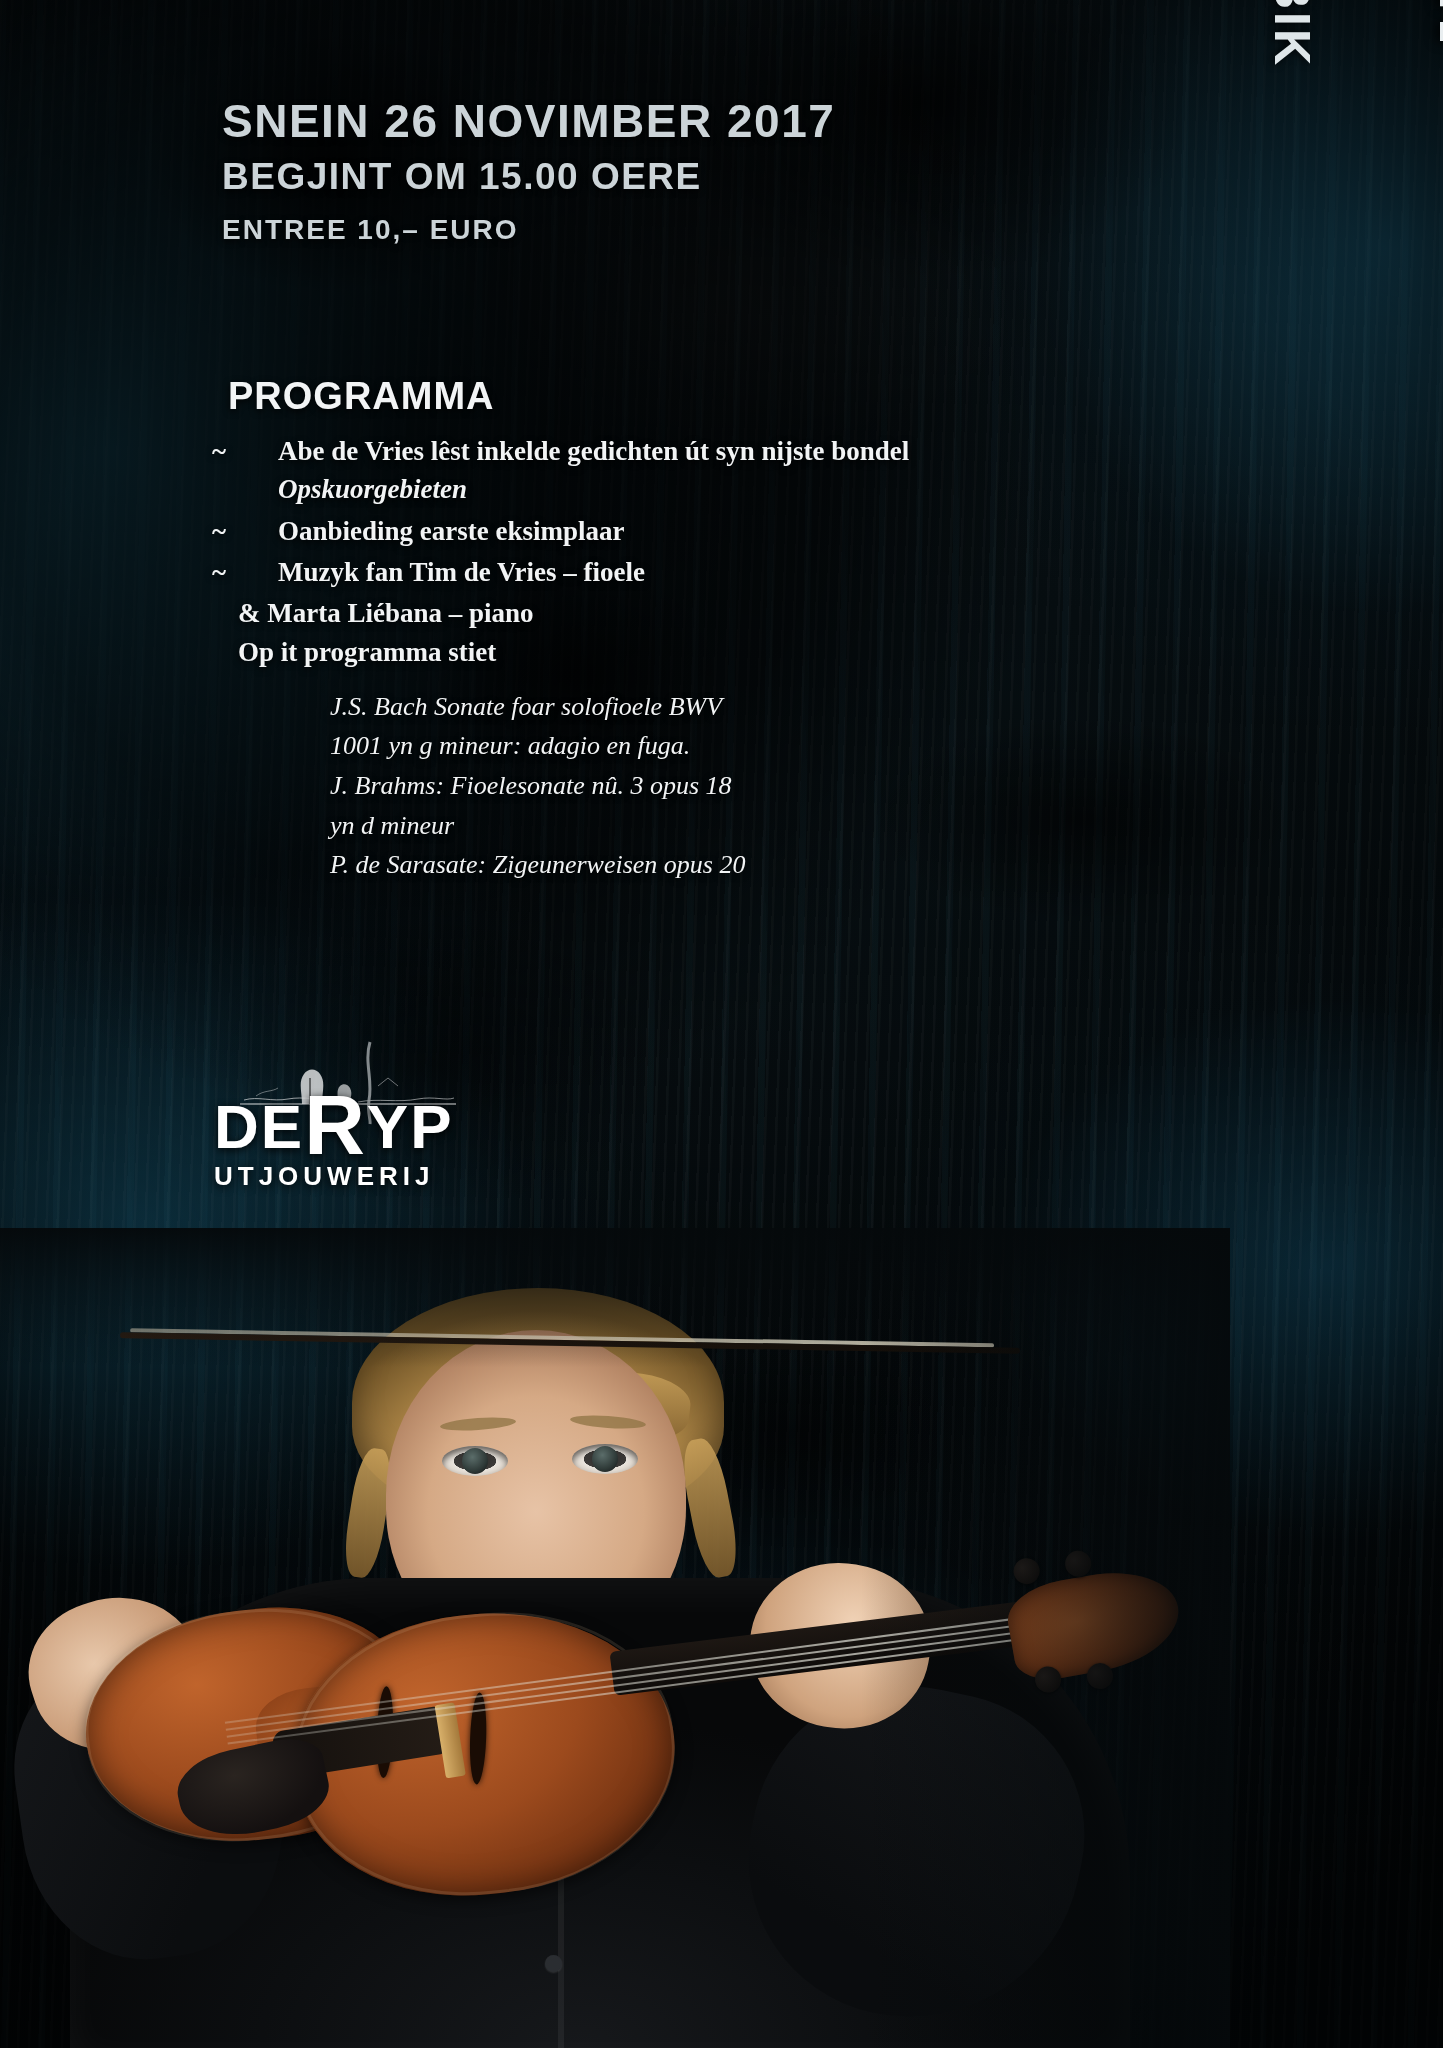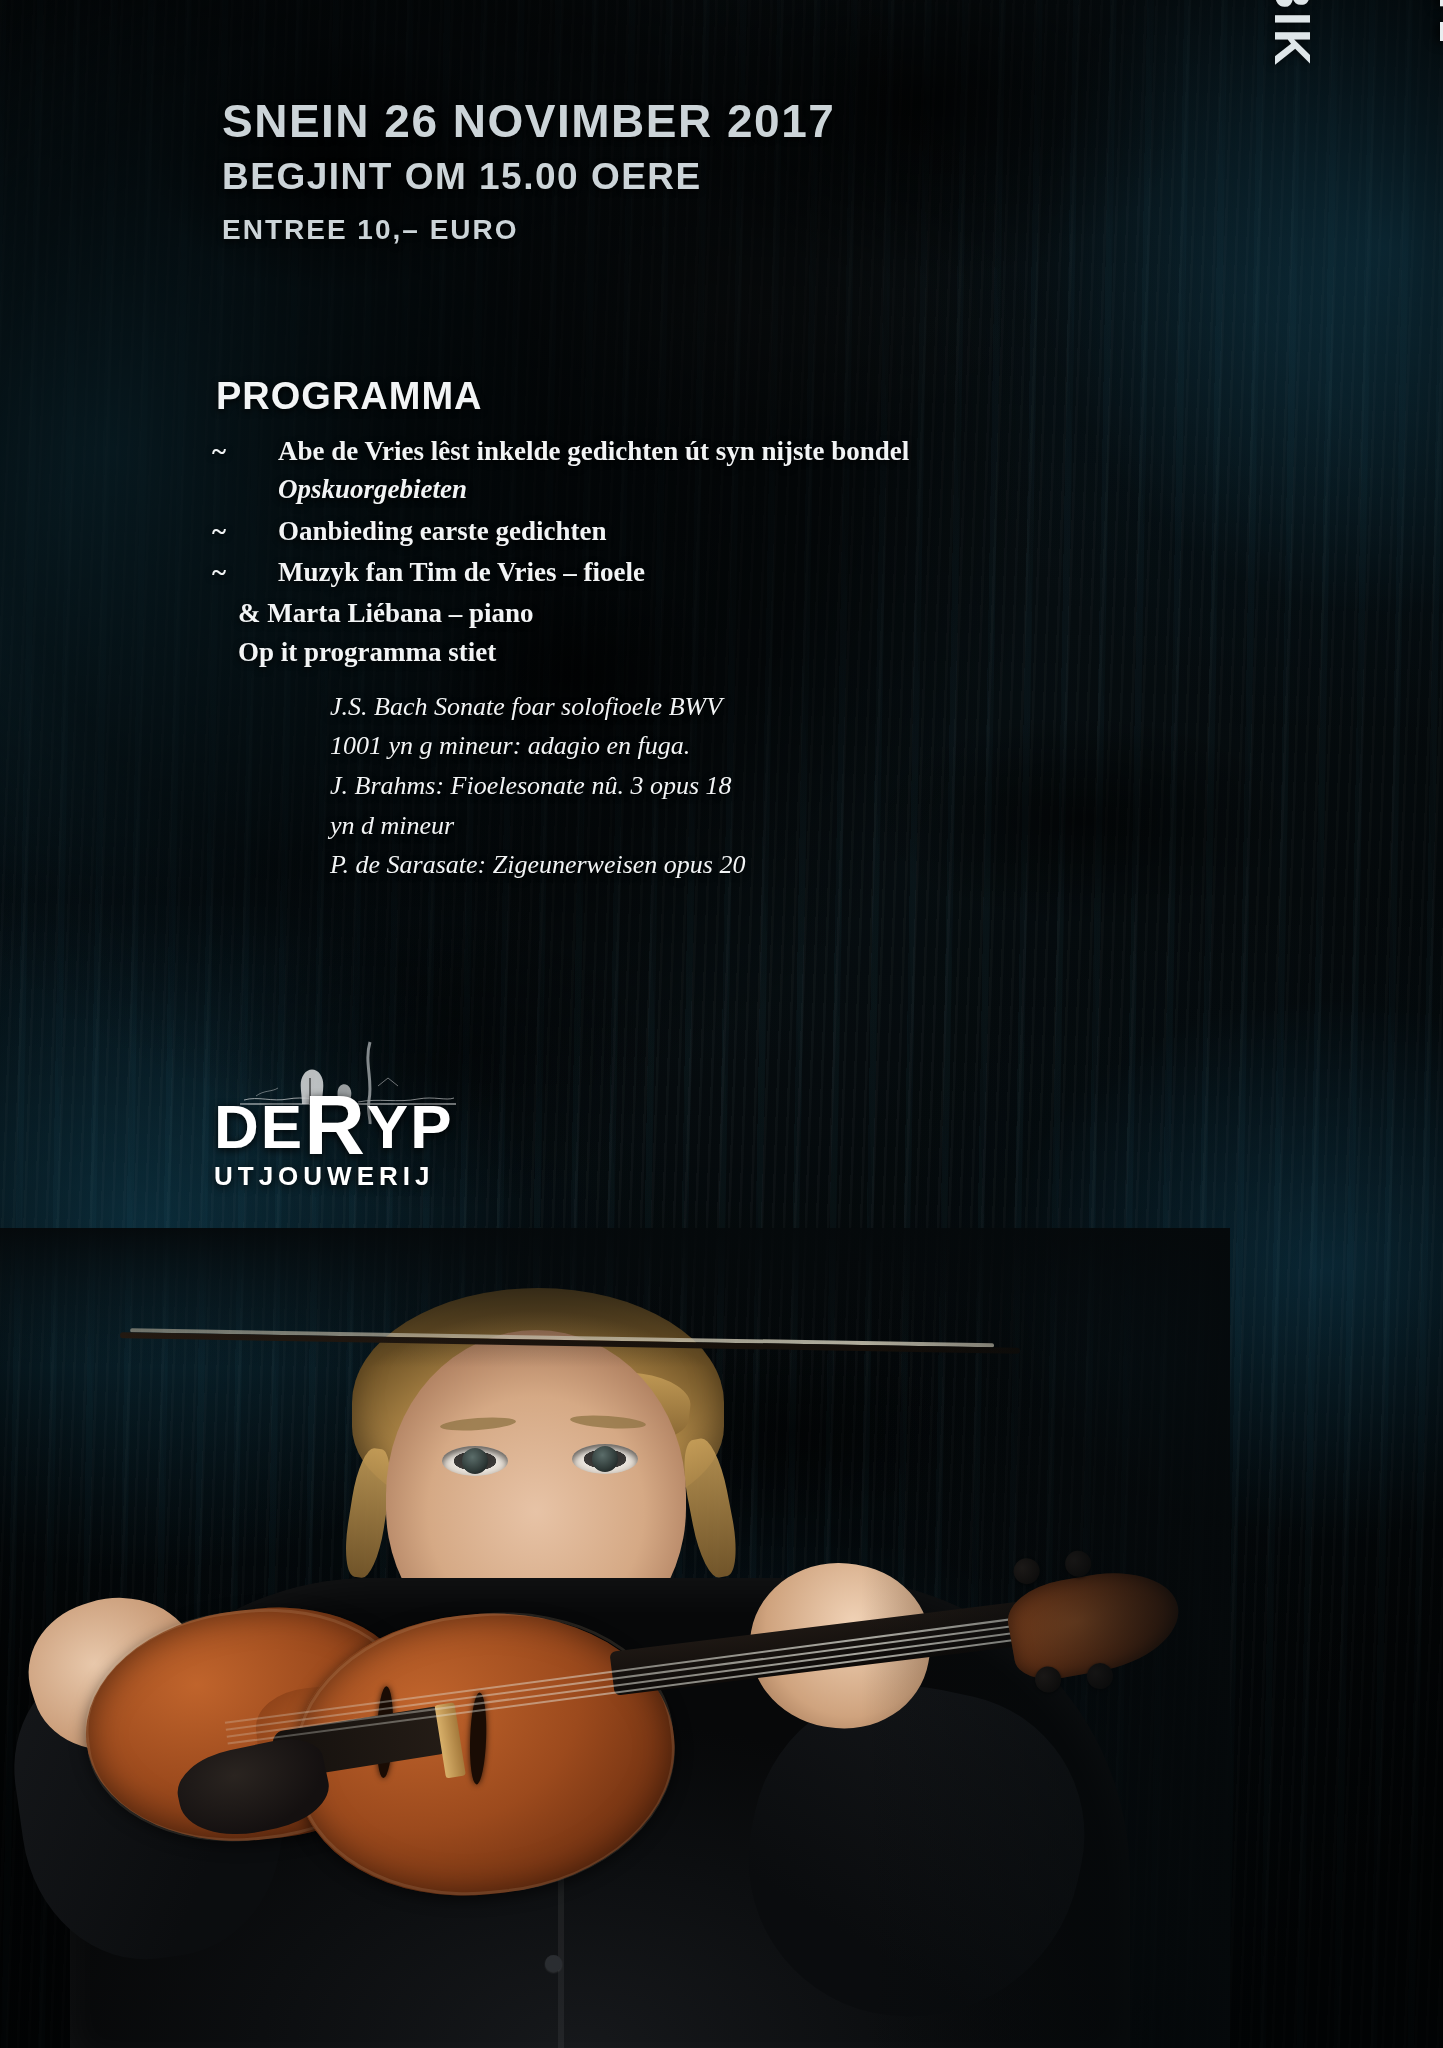--- a/index.html
+++ b/index.html
@@ -89,21 +89,21 @@
   
   .programme {
     position: absolute;
     left: 212px;
     top: 375px;
     width: 790px;
     color: #f2f4f5;
     text-shadow: 0 2px 7px rgba(0,0,0,0.95);
   }
   .programme h2 {
-    margin: 0 0 14px 4px;
+    margin: 0 0 14px 16px;
     font-size: 38px;
     font-weight: bold;
     letter-spacing: 1px;
   }
   .prog-list {
     font-family: "Liberation Serif", serif;
     font-size: 27px;
     line-height: 1.42;
   }
   .prog-item {
@@ -519,21 +519,21 @@
 
     <div class="prog-list">
 
       <div class="prog-item">
         <span class="prog-bullet">~</span>
         <span class="prog-text"><span>Abe de Vries lêst inkelde gedichten út syn nijste bondel </span><span class="ital">Opskuorgebieten</span></span>
       </div>
 
       <div class="prog-item">
         <span class="prog-bullet">~</span>
-        <span class="prog-text">Oanbieding earste gedichten</span>
+        <span class="prog-text">Oanbieding earste eksimplaar</span>
       </div>
 
       <div class="prog-item">
         <span class="prog-bullet">~</span>
         <span class="prog-text">Muzyk fan Tim de Vries – fioele</span>
       </div>
 
       <div class="prog-sub">&amp; Marta Liébana – piano</div>
       <div class="prog-sub">Op it programma stiet</div>
     </div>

